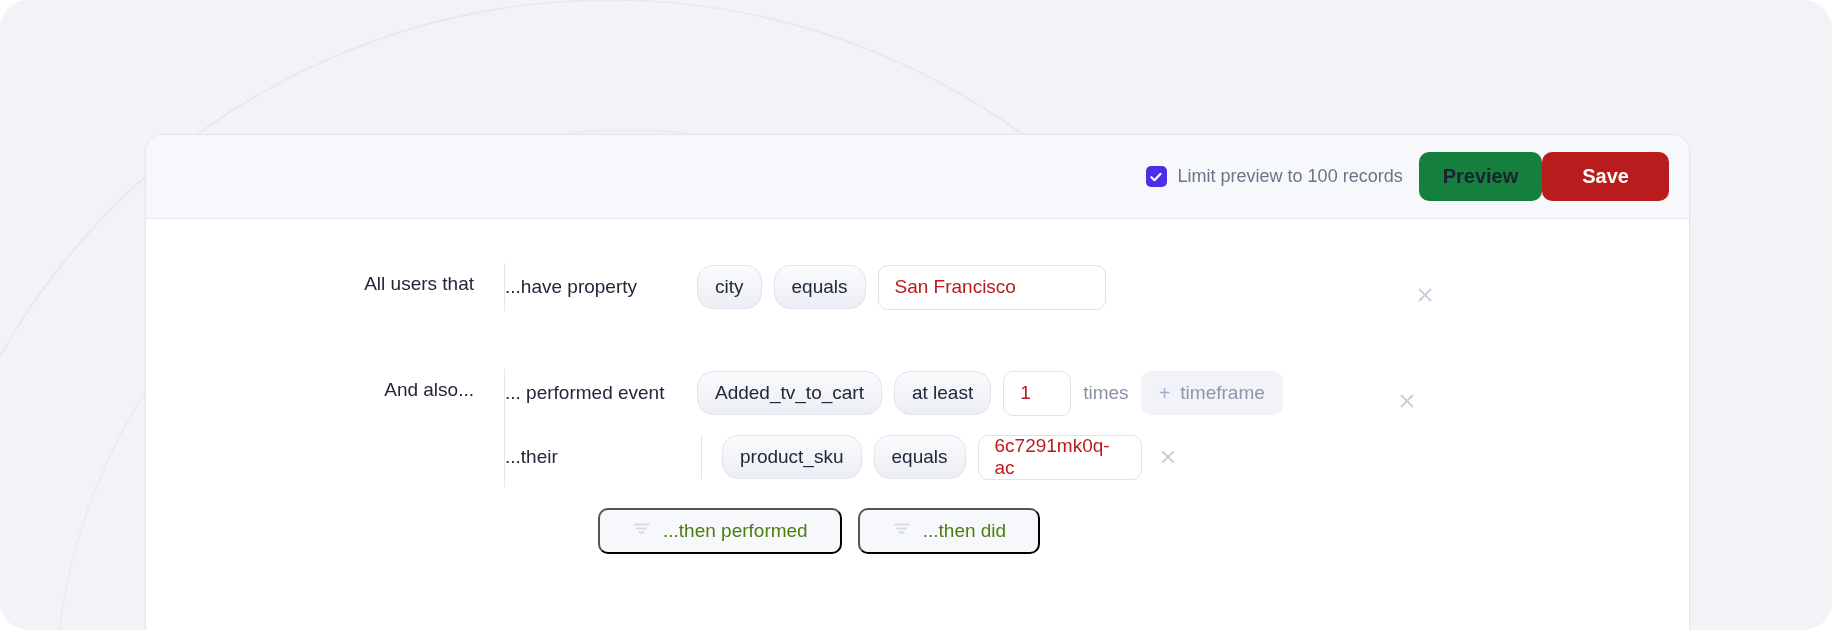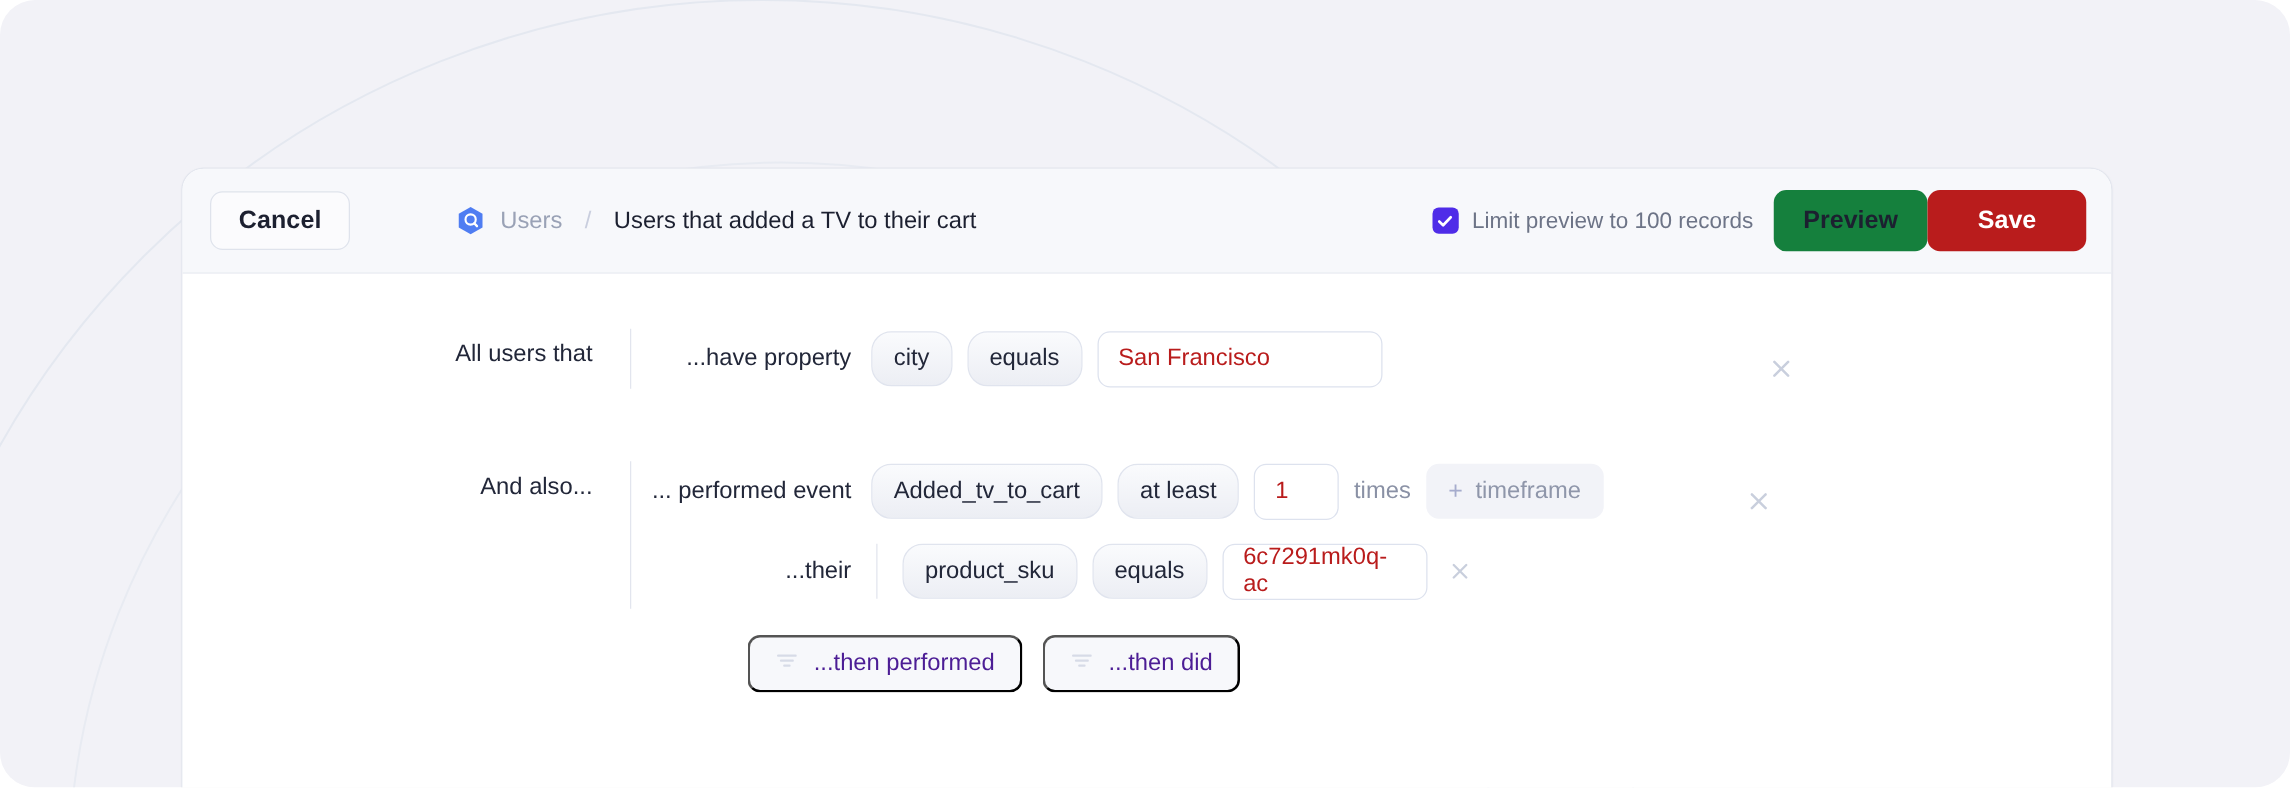--- a/index.html
+++ b/index.html
@@ -181,21 +181,20 @@
 
   .rule-line {
     display: flex;
     align-items: center;
     gap: 12px;
     height: 48px;
   }
 
   .sub-label {
     width: 180px;
-    text-align: right;
     font-size: 19px;
     color: #222739;
     flex: 0 0 auto;
     padding-right: 4px;
   }
   .sub-label.wide { width: 180px; }
 
   
   .chip {
     height: 44px;
@@ -266,61 +265,48 @@
 
   
   .ghost-row {
     display: flex;
     gap: 16px;
     padding-left: 452px;
     margin-top: 21px;
   }
   .ghost-chip {
     height: 46px;
-    padding: 0 20px;
+    padding: 0 32px;
     display: inline-flex;
     align-items: center;
     gap: 12px;
     background: #f7f8fb;
     border-radius: 10px;
     font-size: 19px;
-    color: #4c1d95;
+    color: #4d7c0f;
     cursor: pointer;
     white-space: nowrap;
     font-family: "Liberation Sans", sans-serif;
   }
 </style>
 </head>
 <body>
 
 <div id="stage">
 
   <svg id="bg-arcs" viewBox="0 0 1832 630" preserveAspectRatio="none">
     <path d="M -90 700 A 700 700 0 0 1 1310 700" fill="none" stroke="#e4e8f0" stroke-width="1.6"></path>
     <path d="M 55 700 A 570 570 0 0 1 1195 700" fill="none" stroke="#e8ebf2" stroke-width="1.6"></path>
   </svg>
 
   <div id="modal-card">
 
     <div id="modal-header">
 
-      <button class="btn-cancel">Cancel</button>
-
-      <div id="breadcrumb">
-        <span class="bc-hex">
-          <svg width="25" height="25" viewBox="0 0 25 25">
-            <polygon points="12.5,1.6 22,7 22,18 12.5,23.4 3,18 3,7" fill="#4f7df2"></polygon>
-            <circle cx="12.5" cy="11.6" r="4.1" fill="none" stroke="#ffffff" stroke-width="1.7"></circle>
-            <line x1="15.4" y1="14.6" x2="17.6" y2="16.9" stroke="#ffffff" stroke-width="1.9" stroke-linecap="round"></line>
-          </svg>
-        </span>
-        <span class="bc-users">Users</span>
-        <span class="bc-sep">/</span>
-        <span class="bc-title">Users that added a TV to their cart</span>
-      </div>
+
 
       <div id="header-right">
         <label class="limit-wrap">
           <span class="cbox">
             <svg width="14" height="14" viewBox="0 0 14 14">
               <polyline points="2.4,7.2 5.5,10.2 11.6,3.8" fill="none" stroke="#ffffff" stroke-width="2.1" stroke-linecap="round" stroke-linejoin="round"></polyline>
             </svg>
           </span>
           <span class="limit-label">Limit preview to 100 records</span>
         </label>

